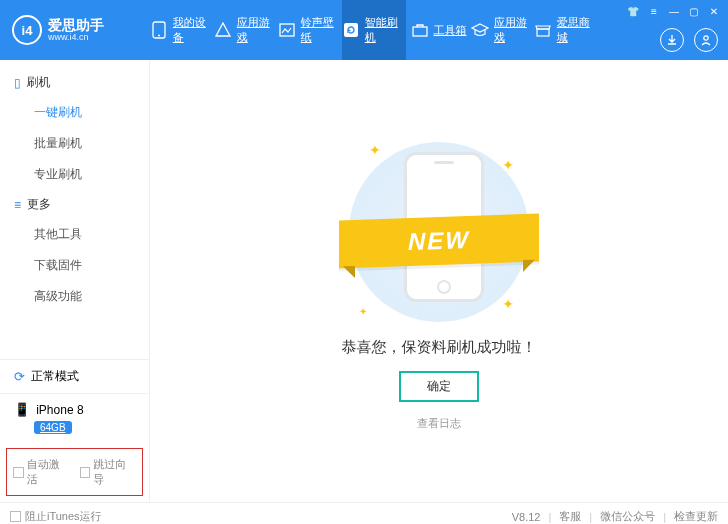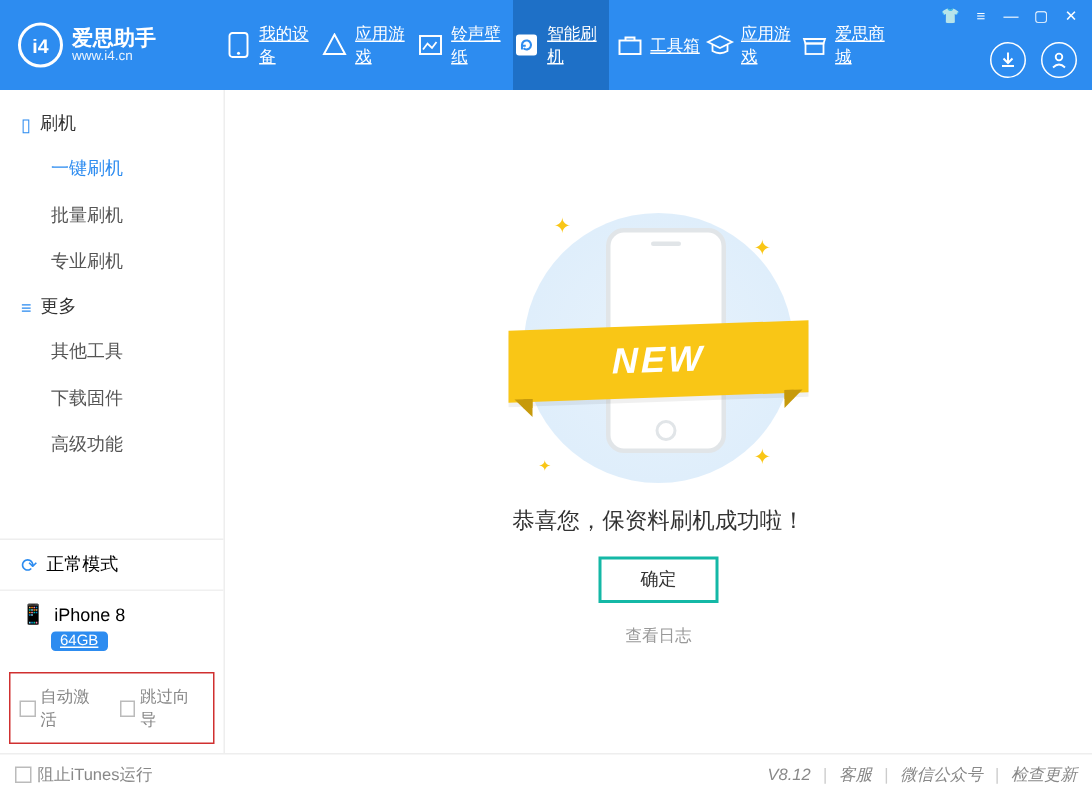--- a/index.html
+++ b/index.html
@@ -57,21 +57,21 @@
 .spark { position: absolute; color: #f9c616; font-size: 14px; }
 .s1 { top: 20px; left: 40px; } .s2 { top: 35px; right: 35px; } .s3 { bottom: 5px; left: 30px; font-size: 10px; } .s4 { bottom: 10px; right: 35px; }
 
 .msg { font-size: 15px; color: #333; margin-top: 16px; }
 .ok-btn { margin-top: 14px; border: 2px solid #14b8a6; background: #fff; padding: 5px 26px; font-size: 12px; cursor: pointer; color: #333; }
 .log-link { margin-top: 14px; font-size: 11px; color: #999; cursor: pointer; }
 
 
 .footer { height: 22px; background: #fff; border-top: 1px solid #eee; display: flex; align-items: flex-end; font-size: 11px; color: #888; padding: 0 10px; }
 .footer .left { display: flex; align-items: center; gap: 4px; cursor: pointer; }
-.footer .right { margin-left: auto; display: flex; align-items: center; gap: 8px; font-style: italic; }
+.footer .right { margin-left: auto; display: flex; align-items: center; gap: 8px; }
 .sep { color: #ccc; }
 </style>
 </head>
 <body>
 
 <div class="header">
   <div class="logo-block">
     <div class="logo-circle">i4</div>
     <div class="logo-text">
       <div class="title">爱思助手</div>

